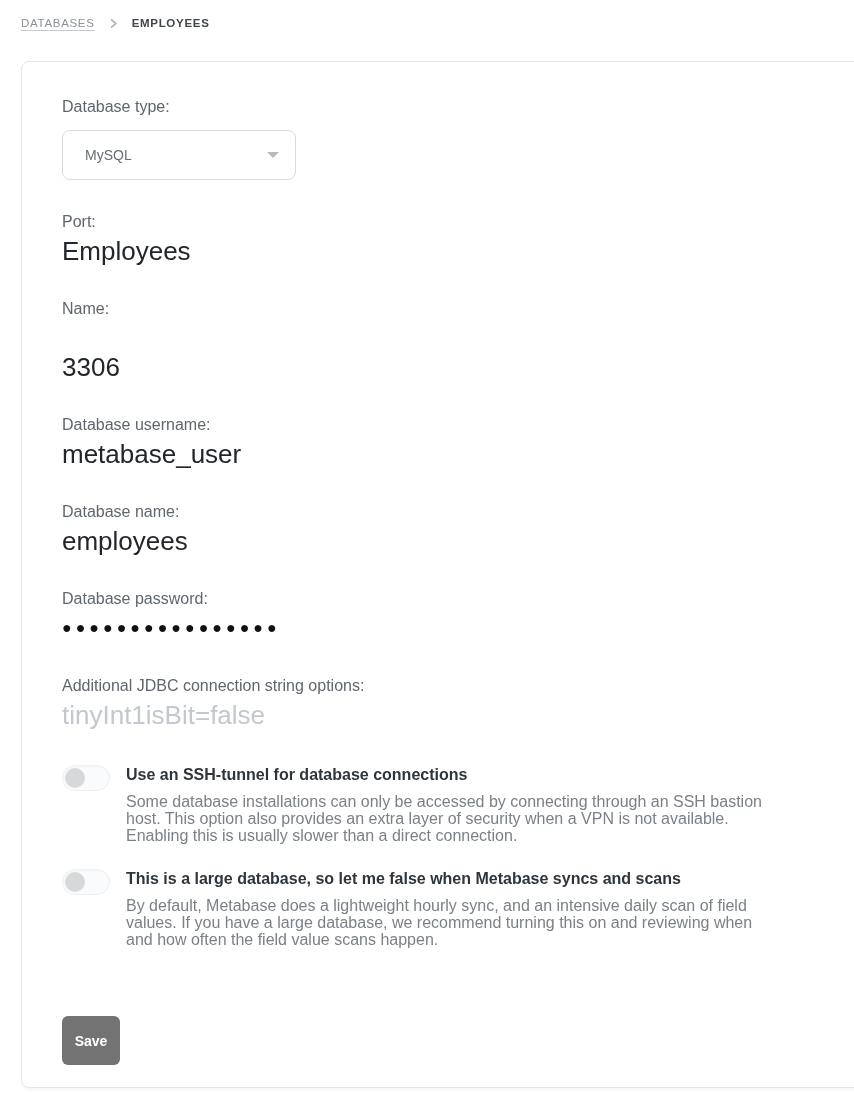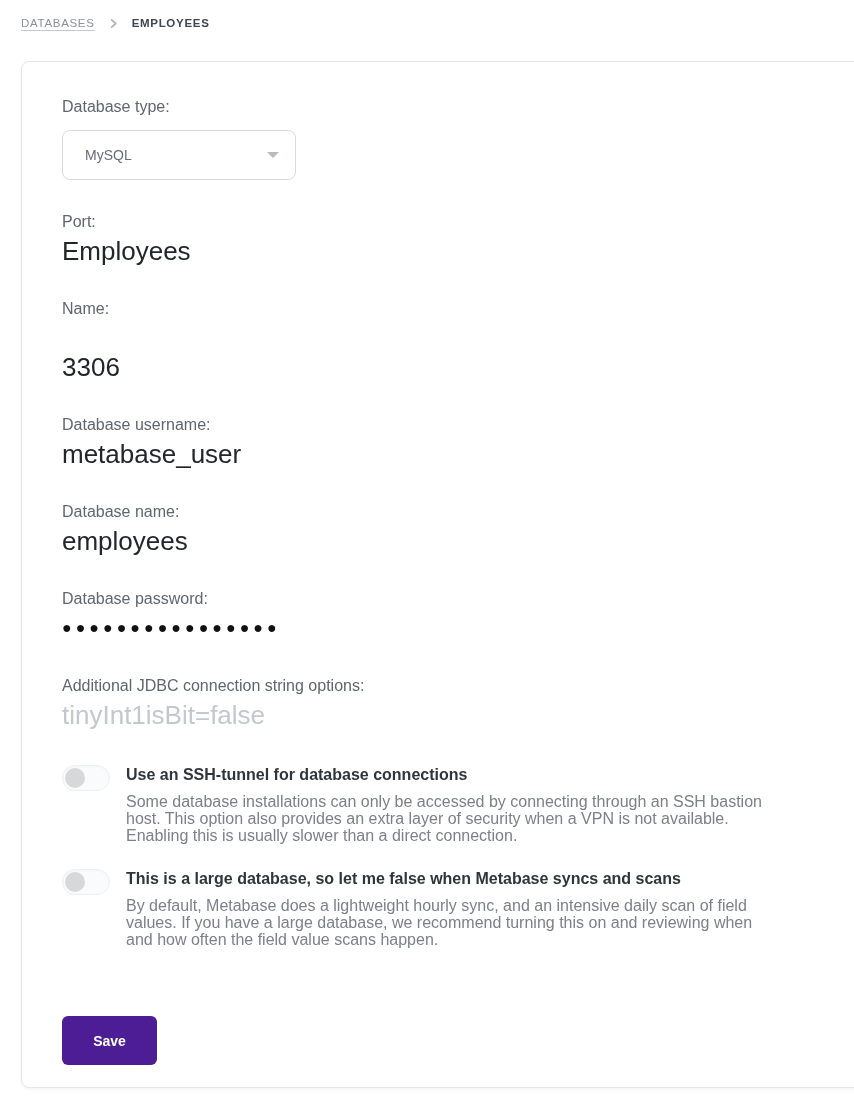--- a/index.html
+++ b/index.html
@@ -40,22 +40,22 @@
   .toggle { position: relative; width: 48px; height: 26px; flex-shrink: 0; margin-top: 1px;
     border-radius: 14px; background: #fafbfc; border: 1px solid #edeff1; cursor: pointer;
     box-shadow: inset 0 1px 2px rgba(0,0,0,.03); }
   .toggle-knob { position: absolute; left: 2px; top: 2px; width: 20px; height: 20px;
     border-radius: 50%; background: #d6d8da; }
   .toggle-text { margin-left: 16px; padding-top: 2px; }
   .toggle-title { font-size: 16px; font-weight: 700; color: #2e353b; margin-bottom: 9px; }
   .toggle-desc { font-size: 16px; color: #7b8187; line-height: 17px; max-width: 640px; }
 
   
-  .save-btn { margin-top: 44px; width: 95px; height: 49px; border: none; border-radius: 6px;
-    background: #4c1d95; color: #fff; font-family: "Liberation Sans", sans-serif;
+  .save-btn { margin-top: 44px; width: 58px; height: 49px; border: none; border-radius: 6px;
+    background: #737373; color: #fff; font-family: "Liberation Sans", sans-serif;
     font-size: 14px; font-weight: 700; cursor: pointer; }
 </style>
 </head>
 <body>
 
 <nav class="breadcrumb">
   <a class="crumb-link">DATABASES</a>
   <span class="crumb-sep">
     <svg width="11" height="11" viewBox="0 0 12 12" fill="none">
       <path d="M4 2 L8.5 6 L4 10" stroke="#b3b7bb" stroke-width="2" stroke-linecap="round" stroke-linejoin="round"></path>

